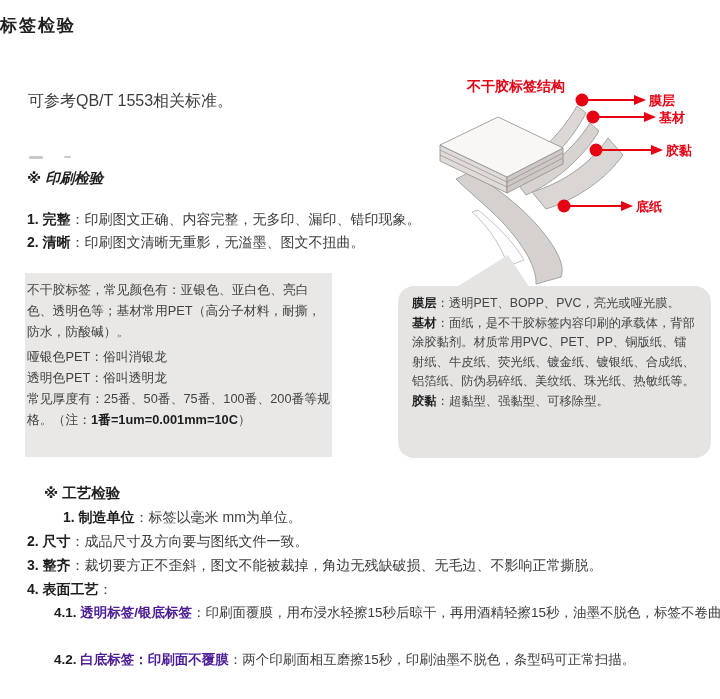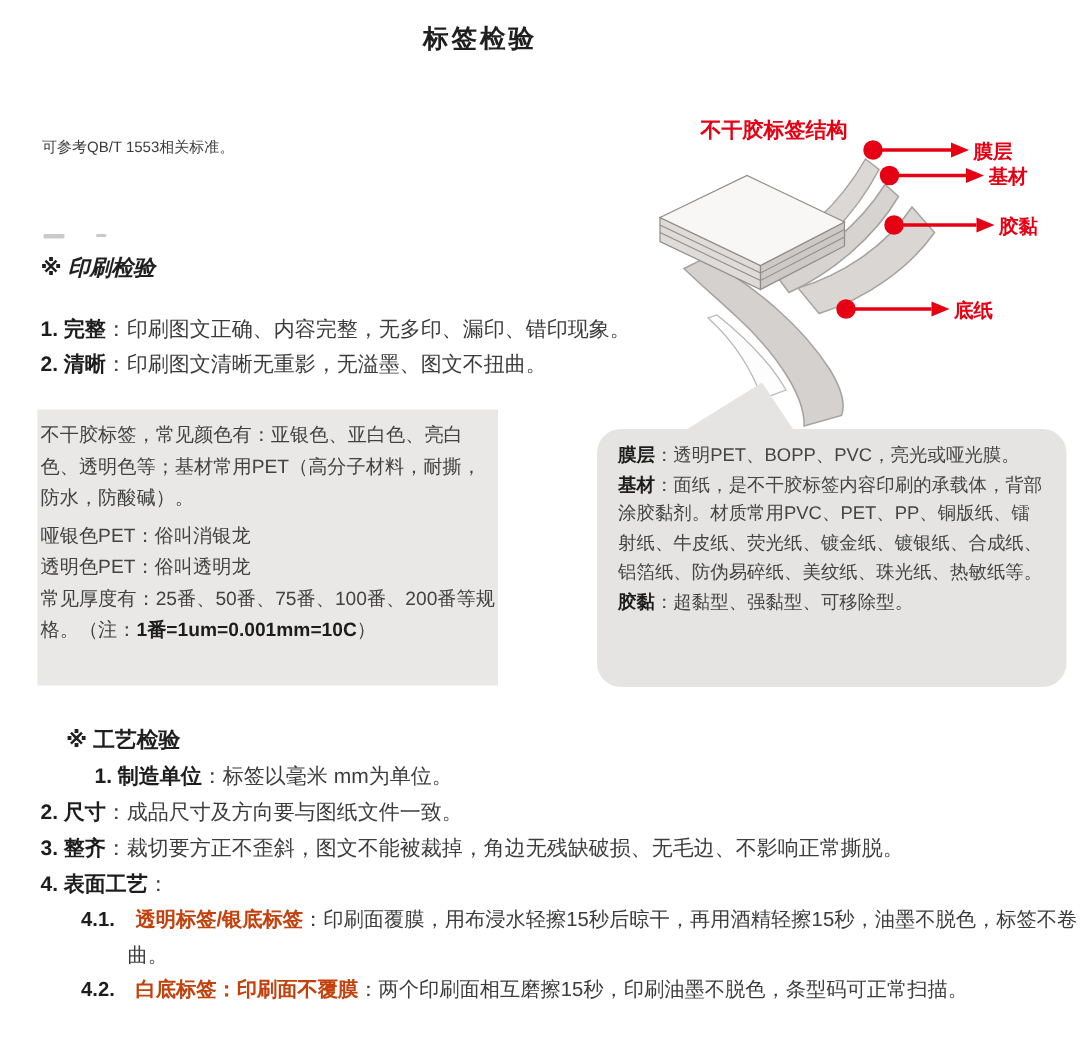--- a/index.html
+++ b/index.html
@@ -1,31 +1,31 @@
 <!DOCTYPE html>
 <html><head>
 <meta charset="utf-8">
 <style>
   html,body{margin:0;padding:0;background:#fff;}
   .page{position:relative;width:720px;height:699px;background:#fff;overflow:hidden;
         font-family:"Liberation Sans","DejaVu Sans",sans-serif;color:#3f3f3f;}
   .abs{position:absolute;margin:0;}
-  h1.title{left:0;top:14px;width:640px;text-align:center;font-size:17px;font-weight:bold;
+  h1.title{left:0;top:14px;width:640px;text-align:left;font-size:17px;font-weight:bold;
            color:#1f1f1f;letter-spacing:2px;}
-  .ref{left:28px;top:91px;font-size:10px;color:#3c3c3c;}
+  .ref{left:28px;top:91px;font-size:16px;color:#3c3c3c;}
   .smudge{background:#8a8a8a;opacity:.45;border-radius:1px;}
   .s1{left:29px;top:156px;width:14px;height:3px;}
   .s2{left:64px;top:156px;width:7px;height:2px;}
 
   .sec-h{font-size:14.5px;font-weight:bold;color:#1f1f1f;}
   .item{font-size:14px;line-height:18px;color:#3c3c3c;white-space:nowrap;}
   .item b{color:#1d1d1d;}
   .sub-item{font-size:13.5px;line-height:23.5px;color:#3c3c3c;width:660px;
             padding-left:58px;text-indent:-31px;}
-  .sub-item b{color:#c2410c;margin-left:10px;}
+  .sub-item b{color:#4c1d95;}
   .sub-item .num{font-weight:bold;color:#1d1d1d;}
 
   .box-left{left:25px;top:273px;width:303px;height:172px;background:#e9e8e7;
             padding:6px 2px;font-size:12.8px;line-height:21px;color:#424242;}
   .box-left p{margin:0;}
   .box-left .para{margin-bottom:4px;}
   .box-left b{color:#1d1d1d;}
 
   .tail{left:452px;top:255px;}
   .box-right{left:398px;top:286px;width:285px;height:156px;background:#e5e4e3;

